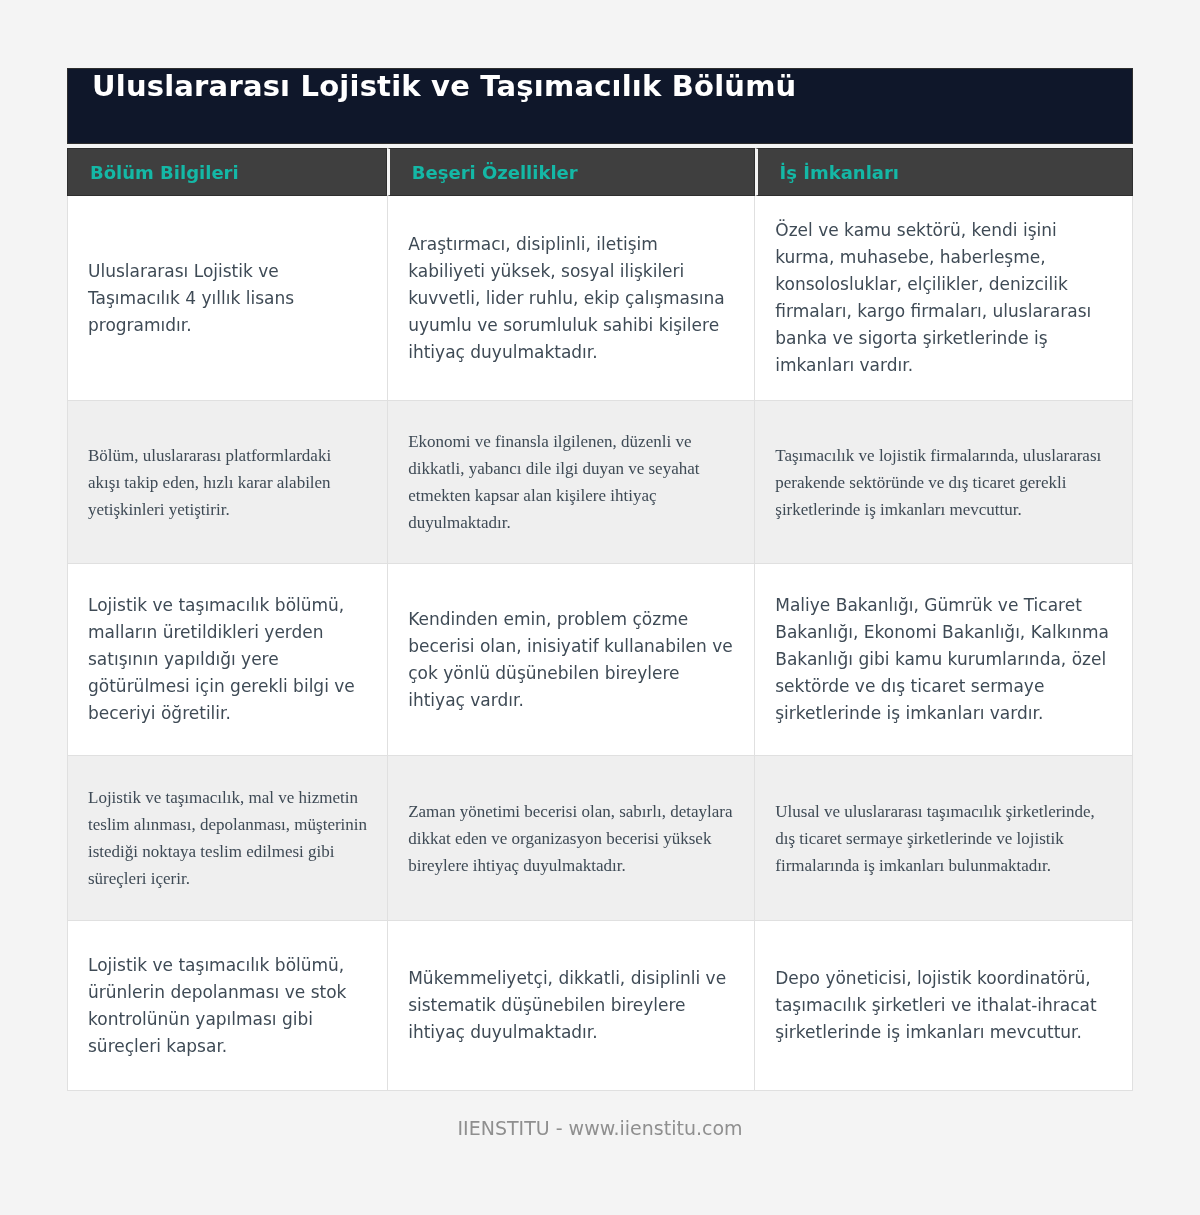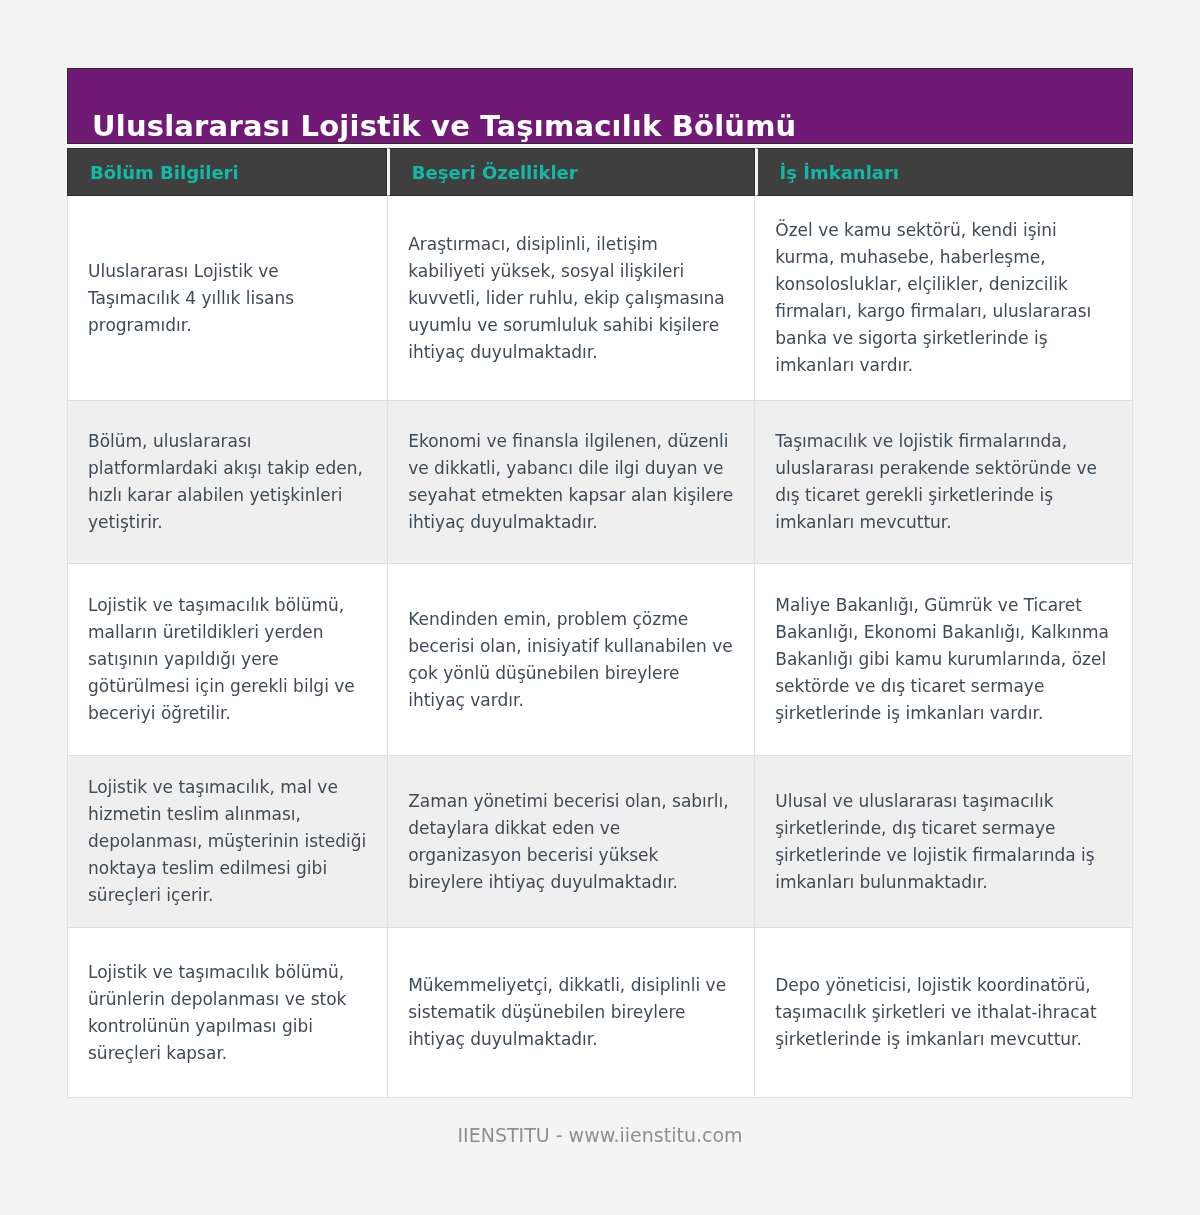--- a/index.html
+++ b/index.html
@@ -6,25 +6,25 @@
   html, body {
     background: #f4f4f4;
     font-family: "DejaVu Sans", "Liberation Sans", sans-serif;
     width: 1200px;
   }
   .page {
     width: 1066px;
     margin: 68px auto 0 auto;
   }
   .title-bar {
-    background: #701a75;
+    background: #0f172a;
     border: 1px solid #2e2e2e;
     height: 76px;
     display: flex;
-    align-items: flex-end;
+    align-items: flex-start;
     padding: 0 24px;
   }
   .title-bar h1 {
     color: #ffffff;
     font-size: 29px;
     font-weight: bold;
     letter-spacing: 0.2px;
   }
   .header-row {
     margin-top: 4px;
@@ -49,21 +49,21 @@
     border: 1px solid #e0e0e0;
     border-top: none;
     background: #ffffff;
   }
   .body-row {
     display: grid;
     grid-template-columns: 30% 34.5% 35.5%;
     border-top: 1px solid #e0e0e0;
   }
   .body-row:first-child { border-top: none; }
-  .body-row.alt { background: #efefef; }
+  .body-row.alt { background: #efefef; font-family: Liberation Serif, serif; }
   .body-cell {
     display: flex;
     align-items: center;
     padding: 18px 20px;
     color: #3e4a55;
     font-size: 17px;
     line-height: 27px;
   }
   .body-cell + .body-cell {
     border-left: 1px solid #e0e0e0;

